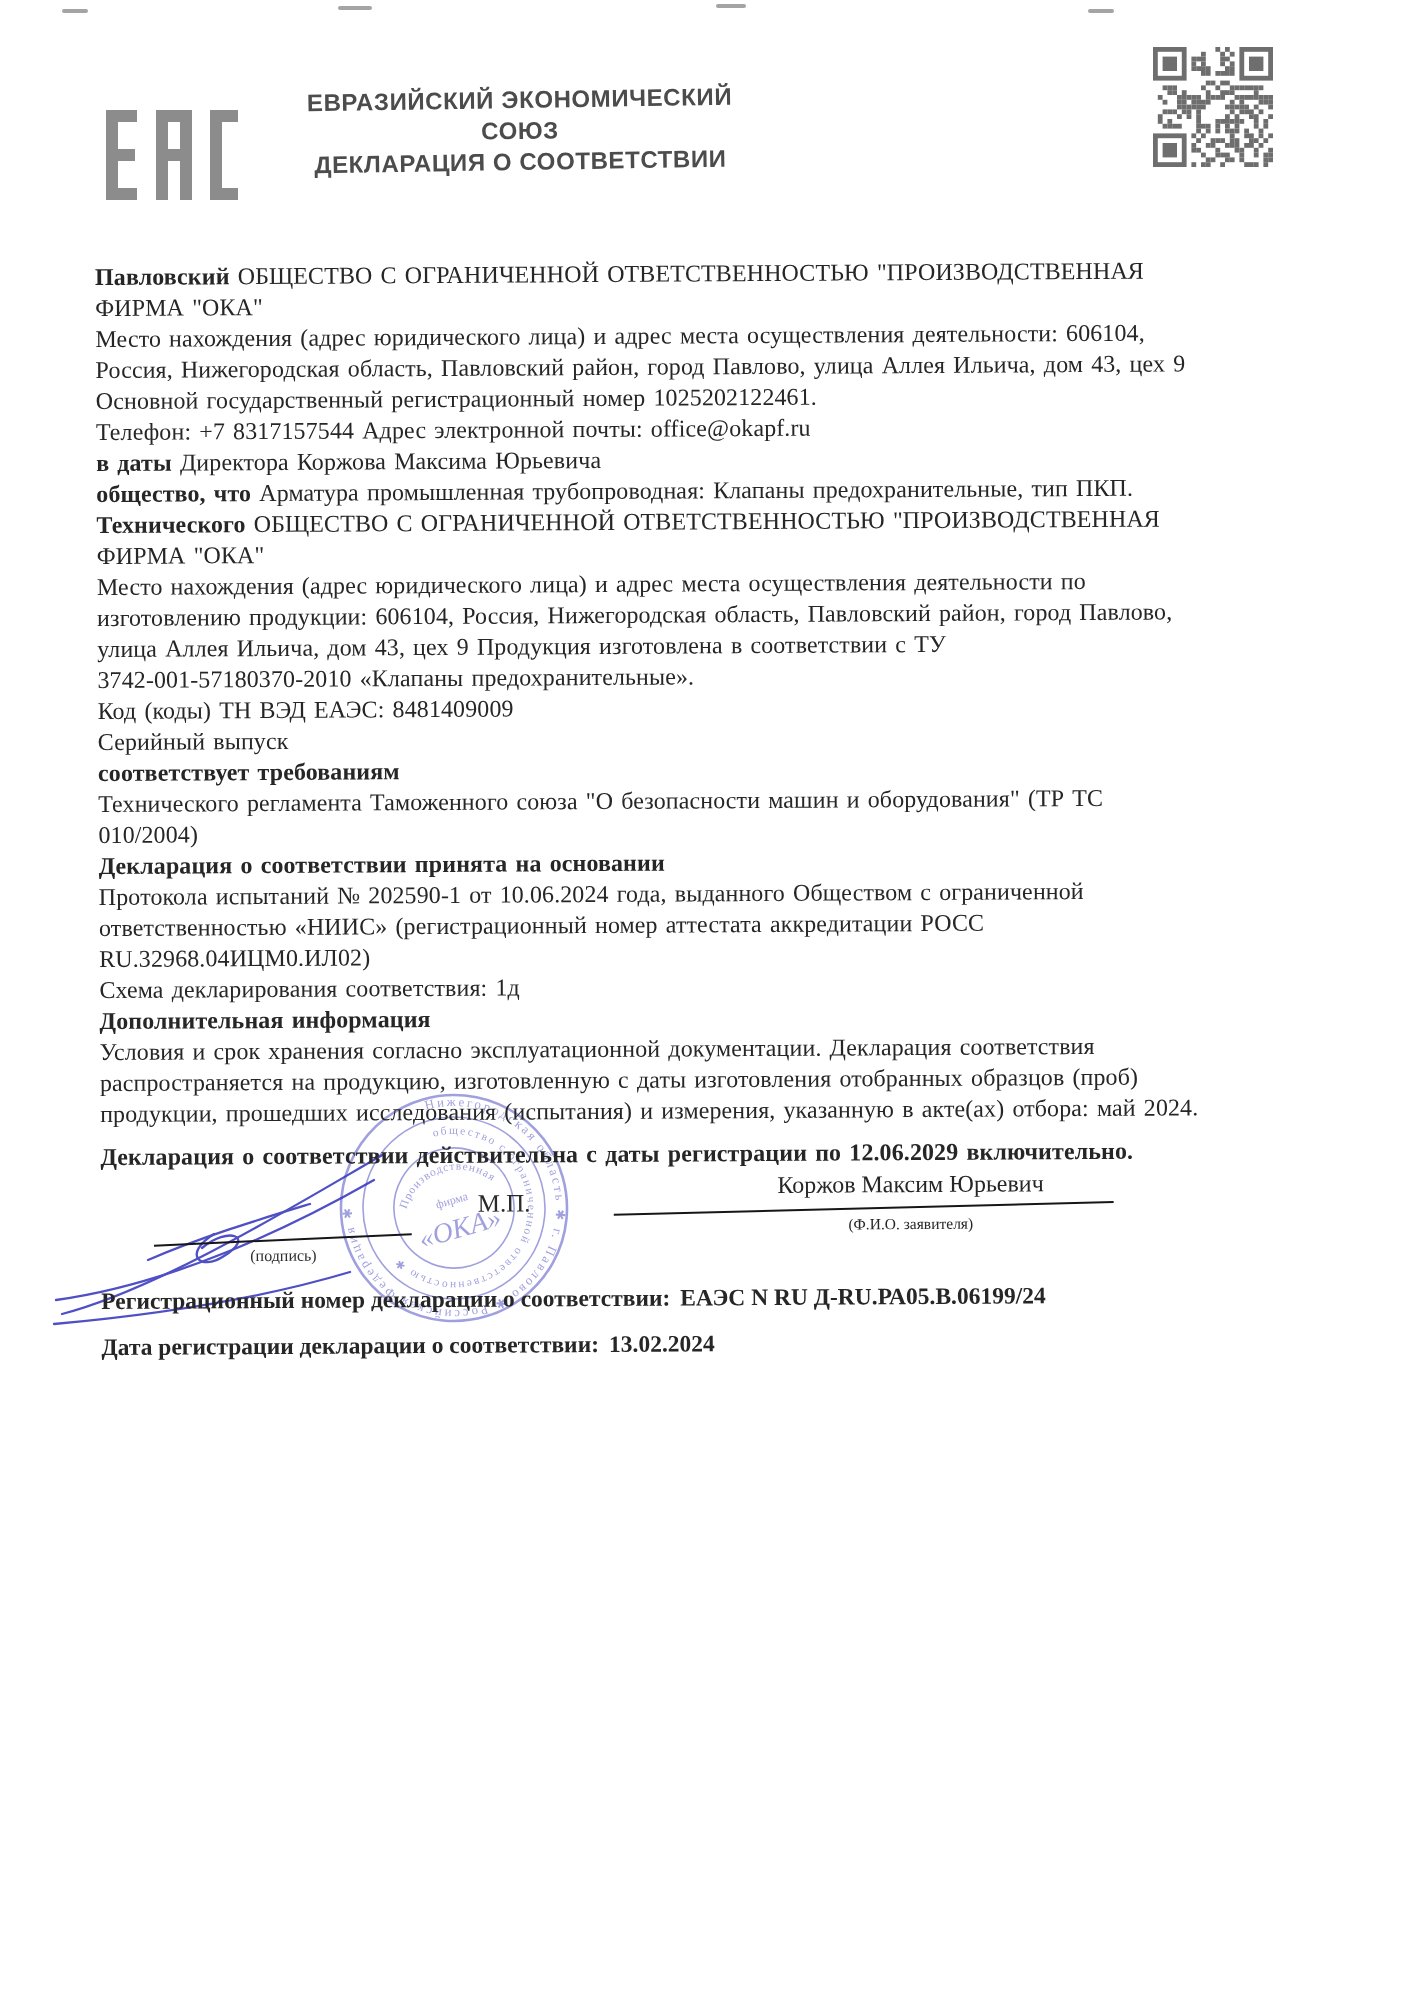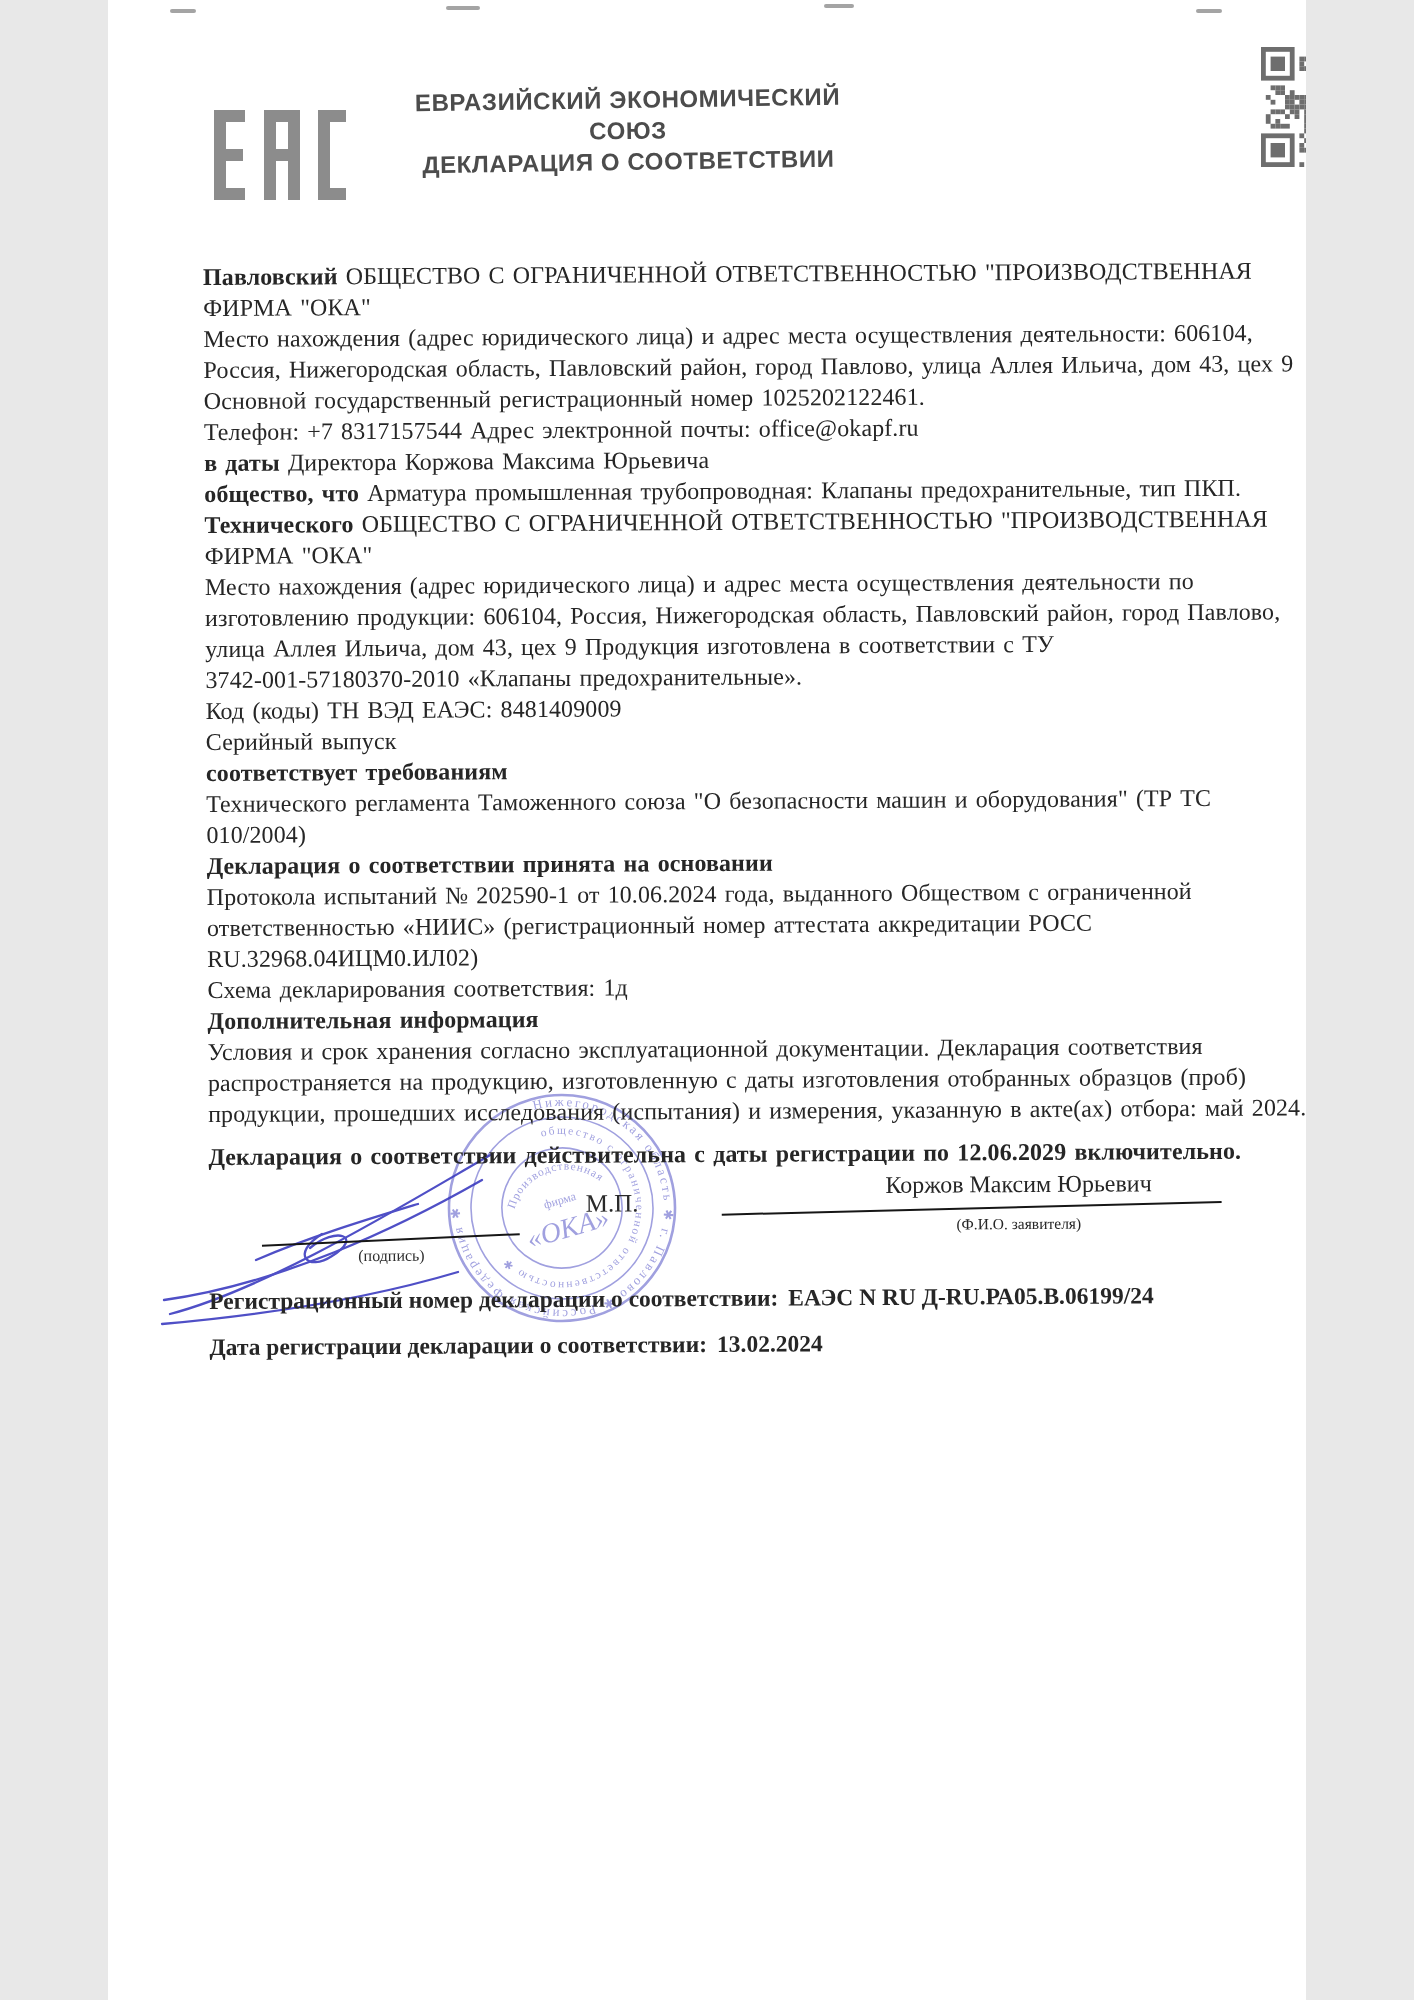--- a/index.html
+++ b/index.html
@@ -1,18 +1,18 @@
 <!DOCTYPE html>
 <html><head>
 <meta charset="utf-8">
 <style>
   * { margin:0; padding:0; box-sizing:border-box; }
   html,body { background:#e8e8e8; }
   .page {
-    position:relative; width:1198px; height:2000px; background:#ffffff;
+    position:relative; width:1414px; height:2000px; background:#ffffff;
     overflow:hidden; font-family:"Liberation Serif", serif; color:#262626;
     margin:0 auto;
   }
   .artifact { position:absolute; background:#5a5a5a; border-radius:2px; opacity:.55; }
 
   
   .eac-logo { position:absolute; left:106px; top:110px; }
   .doc-title {
     position:absolute; left:270px; top:84px; width:500px; text-align:center;
     font-family:"Liberation Sans", sans-serif; font-weight:700; font-size:24px;

